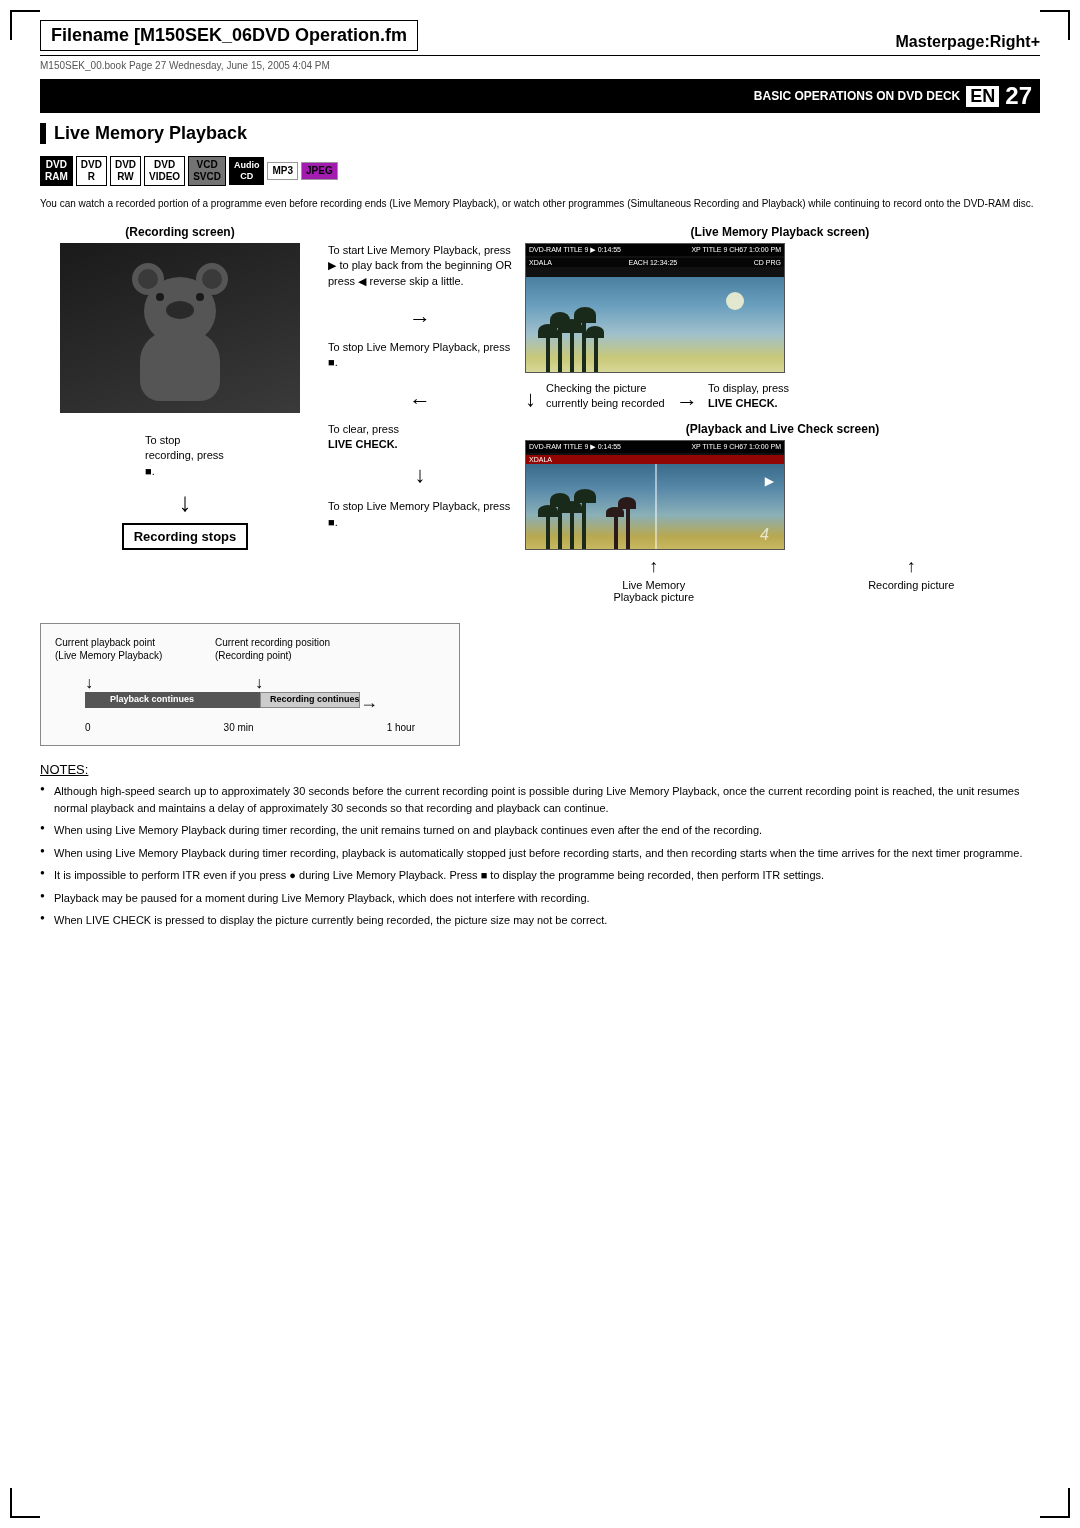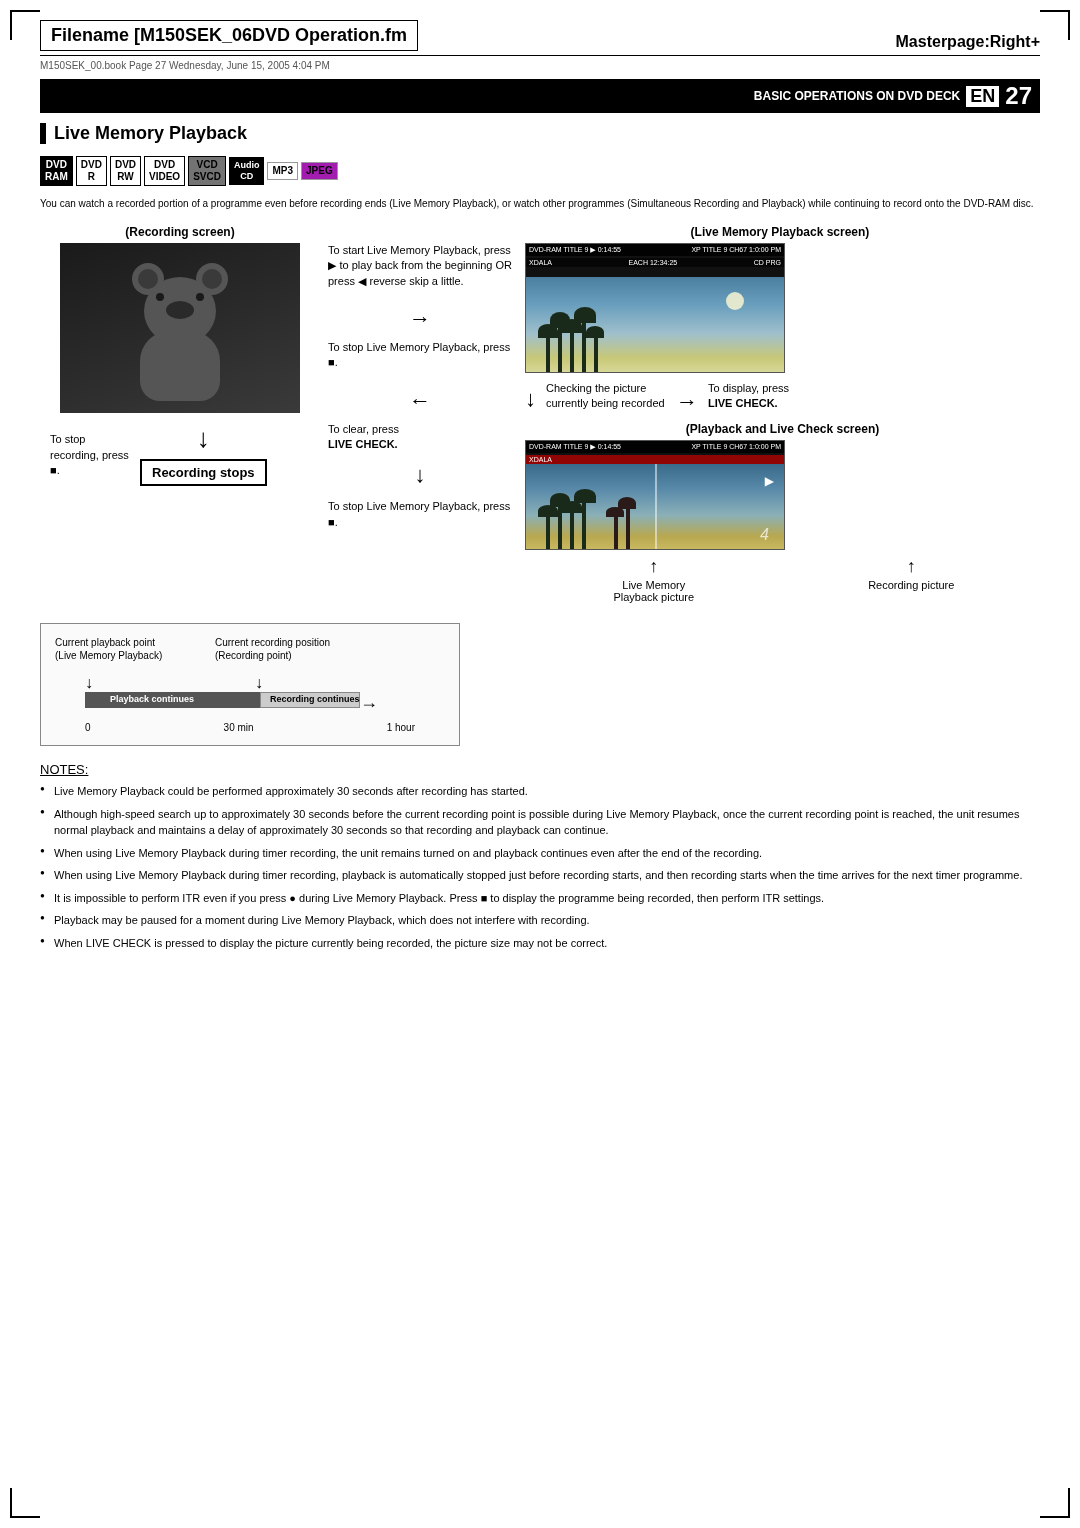--- a/index.html
+++ b/index.html
@@ -263,21 +263,21 @@
               <div style="position:absolute;top:38px;left:36px;width:28px;height:18px;background:#2a2a2a;border-radius:50%;"></div>
 
               <div style="position:absolute;top:68px;left:10px;width:80px;height:70px;background:#555;border-radius:30px 30px 20px 20px;"></div>
 
               <div style="position:absolute;top:30px;left:26px;width:8px;height:8px;background:#1a1a1a;border-radius:50%;"></div>
               <div style="position:absolute;top:30px;right:26px;width:8px;height:8px;background:#1a1a1a;border-radius:50%;"></div>
             </div>
           </div>
         </div>
 
-        <div style="display:flex; align-items:center; margin-top:12px; gap:10px; padding-left:10px;">
+        <div style="display:flex; align-items:center; margin-top:20px; gap:10px; padding-left:10px;flex-direction:column;">
           <div style="font-size:11px; text-align:left; width:80px; line-height:1.4;">
             <span>To stop recording, press ■.</span>
           </div>
           <div style="display:flex;flex-direction:column;align-items:center;">
             <div style="font-size:26px; line-height:1;">↓</div>
             <div class="recording-stops-label" style="border:2px solid #000;padding:4px 10px;font-size:13px;font-weight:bold;display:inline-block;">Recording stops</div>
           </div>
         </div>
       </div>
 
@@ -458,21 +458,20 @@
 
       </div>
     </div>
 
     <div style="flex:1;"></div>
   </div>
 
   <div>
     <div class="notes-title">NOTES:</div>
     <div>
-      <div class="note-item">Live Memory Playback could be performed approximately 30 seconds after recording has started.</div>
       <div class="note-item">Although high-speed search up to approximately 30 seconds before the current recording point is possible during Live Memory Playback, once the current recording point is reached, the unit resumes normal playback and maintains a delay of approximately 30 seconds so that recording and playback can continue.</div>
       <div class="note-item">When using Live Memory Playback during timer recording, the unit remains turned on and playback continues even after the end of the recording.</div>
       <div class="note-item">When using Live Memory Playback during timer recording, playback is automatically stopped just before recording starts, and then recording starts when the time arrives for the next timer programme.</div>
       <div class="note-item">It is impossible to perform ITR even if you press ● during Live Memory Playback. Press ■ to display the programme being recorded, then perform ITR settings.</div>
       <div class="note-item">Playback may be paused for a moment during Live Memory Playback, which does not interfere with recording.</div>
       <div class="note-item">When LIVE CHECK is pressed to display the picture currently being recorded, the picture size may not be correct.</div>
     </div>
   </div>
 
 </div>

